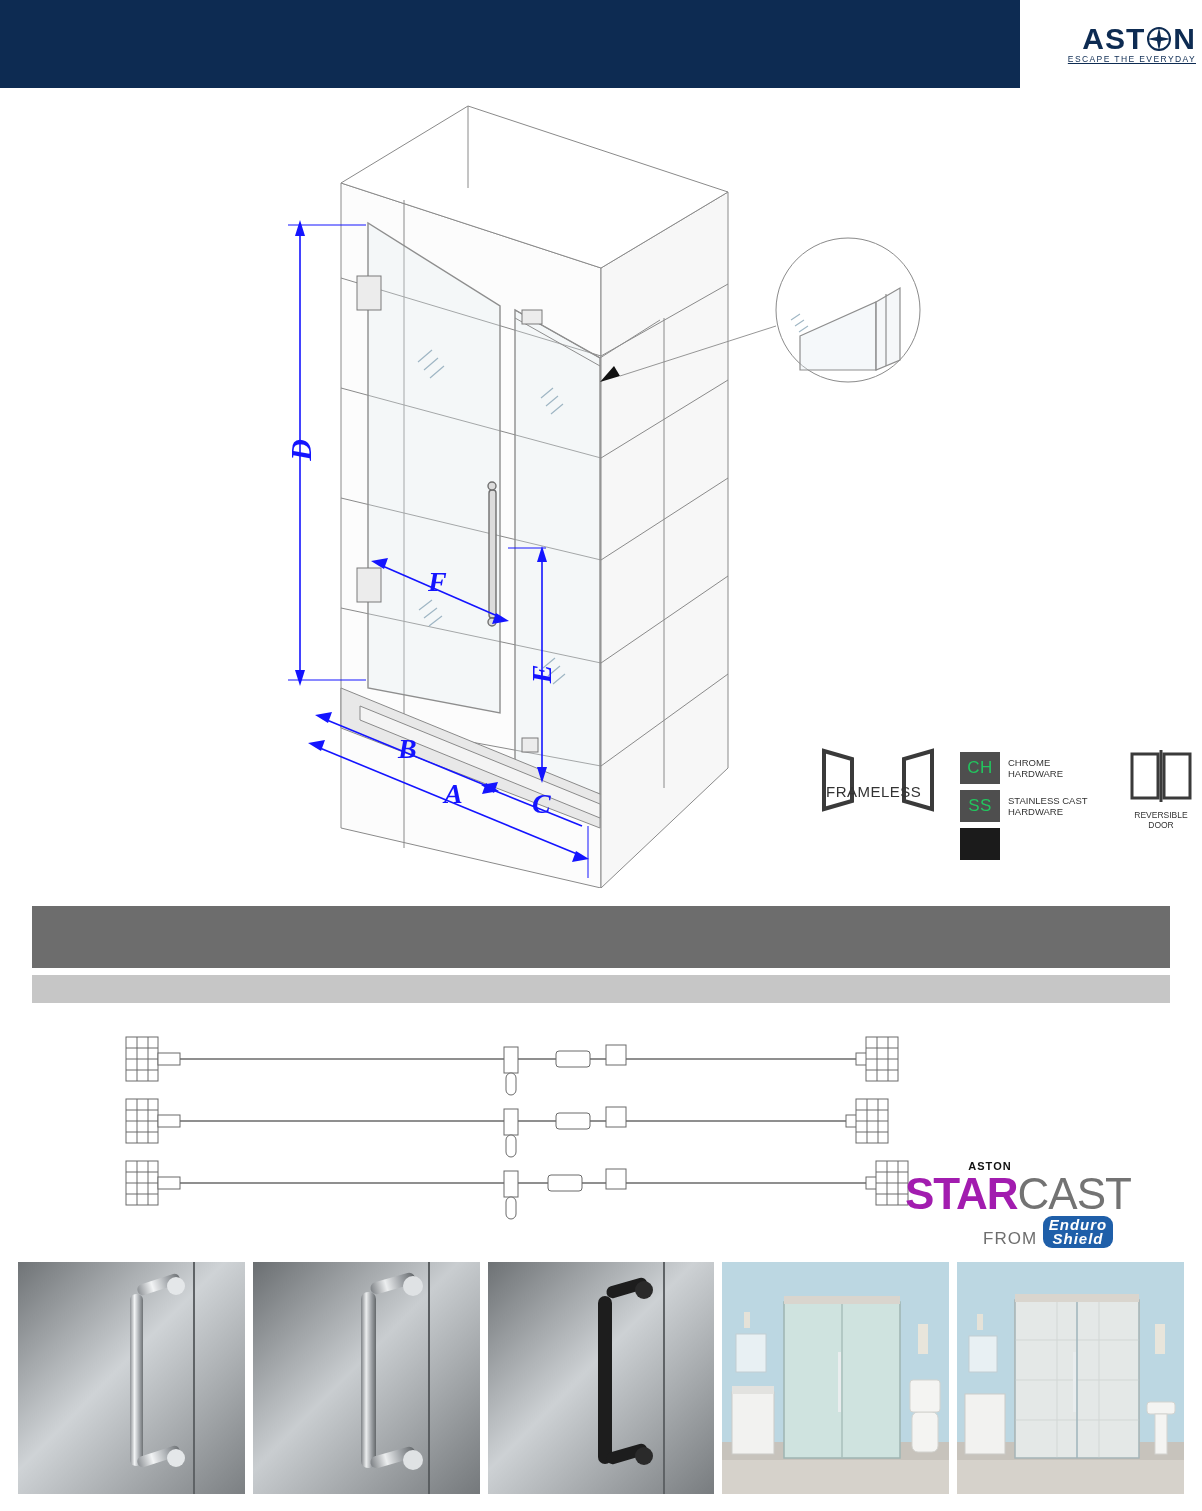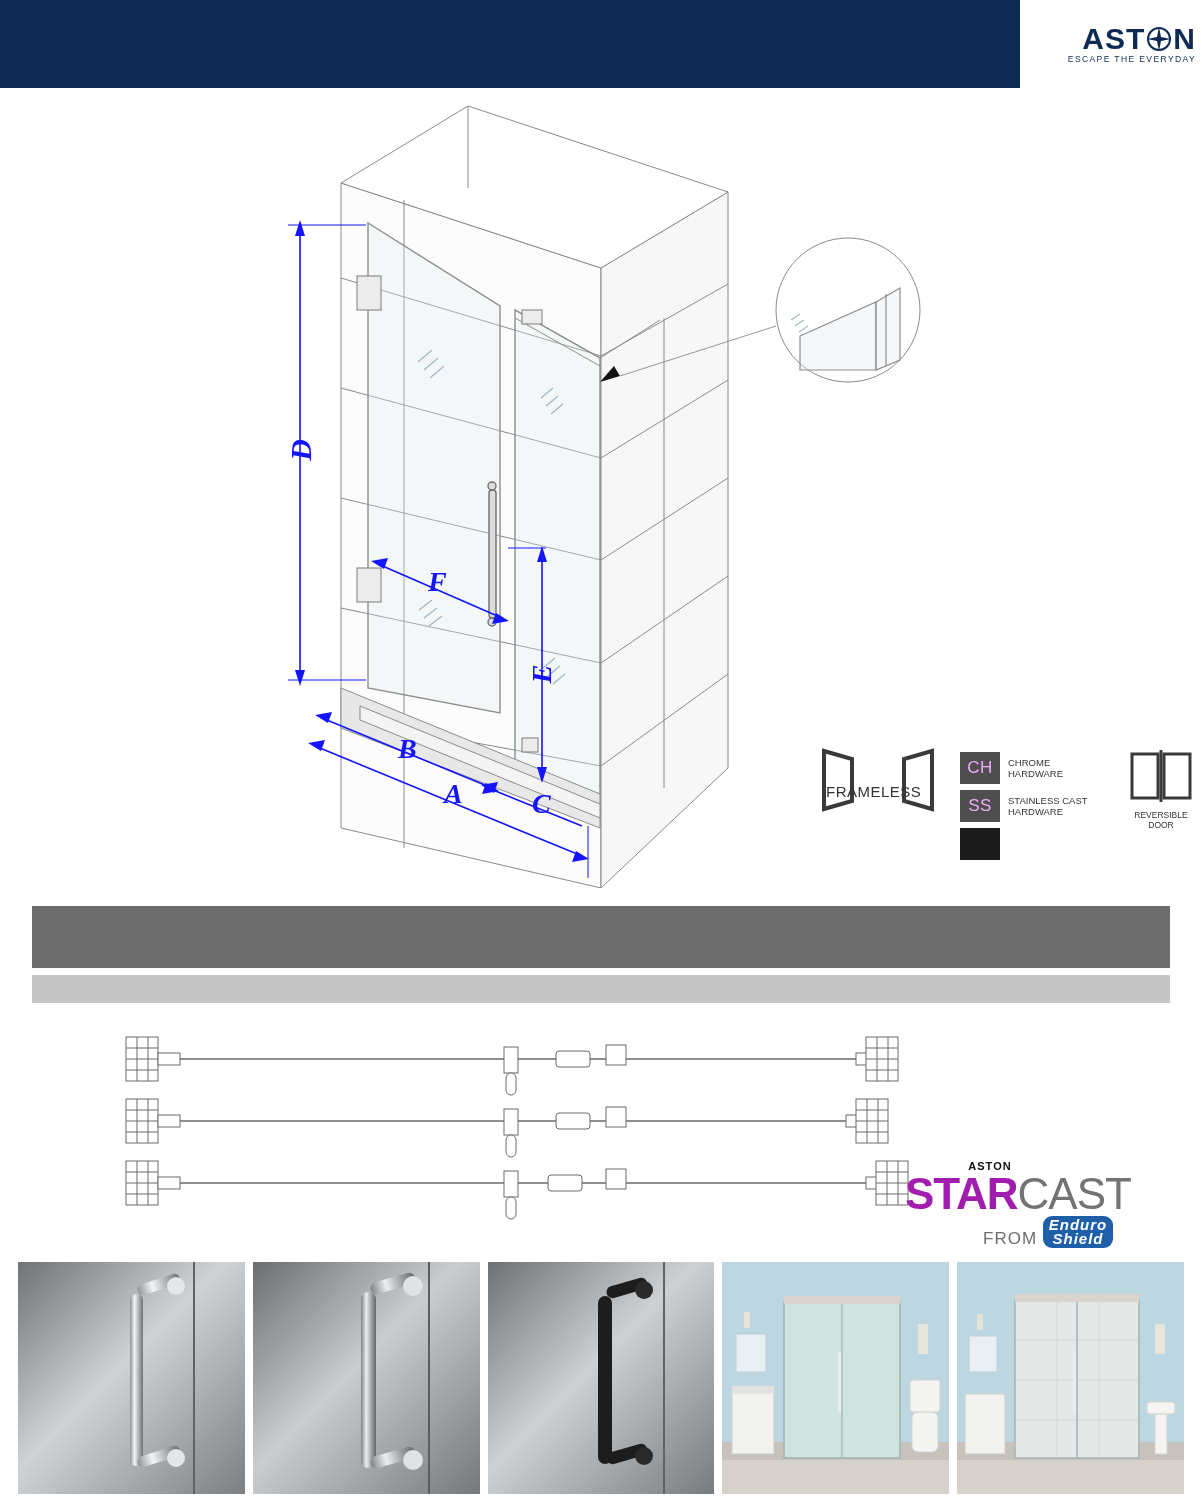--- a/index.html
+++ b/index.html
@@ -23,21 +23,21 @@
   }
   .logo-word{
     font-size:30px;font-weight:bold;letter-spacing:1px;color:#0d2b52;
     line-height:30px;display:flex;align-items:center;
   }
   .logo-word .star{
     display:inline-block;width:26px;height:26px;position:relative;margin:0 1px;
   }
   .logo-word .star svg{position:absolute;left:0;top:0;}
   .logo-tag{
-    font-size:8.5px;letter-spacing:1.4px;color:#0d2b52;margin-top:0;
+    font-size:8.5px;letter-spacing:1.4px;color:#0d2b52;margin-top:0;text-decoration:underline;
   }
   
   .drawing{
     position:absolute;left:0;top:88px;width:1202px;height:800px;
   }
   .drawing svg{position:absolute;left:0;top:0;}
   
   .dim{
     position:absolute;color:#1414ff;font-weight:bold;
     font-family:"Liberation Serif", serif;font-style:italic;
@@ -46,21 +46,21 @@
   .frameless-icon{
     position:absolute;left:818px;top:745px;width:120px;height:70px;
   }
   .frameless-text{
     position:absolute;left:826px;top:783px;font-size:15px;color:#333;
     letter-spacing:.5px;
   }
   .hw-list{position:absolute;left:960px;top:752px;}
   .hw-row{display:flex;align-items:center;margin-bottom:6px;}
   .hw-chip{
-    width:40px;height:32px;background:#4e4e4e;color:#f0abfc;
+    width:40px;height:32px;background:#4e4e4e;color:#22c55e;
     display:flex;align-items:center;justify-content:center;
     font-size:17px;letter-spacing:.5px;
   }
   .hw-chip.black{background:#1b1b1b;}
   .hw-label{
     margin-left:8px;font-size:9.5px;color:#333;line-height:11px;
   }
   .rev-door{
     position:absolute;left:1130px;top:750px;width:62px;text-align:center;
   }

